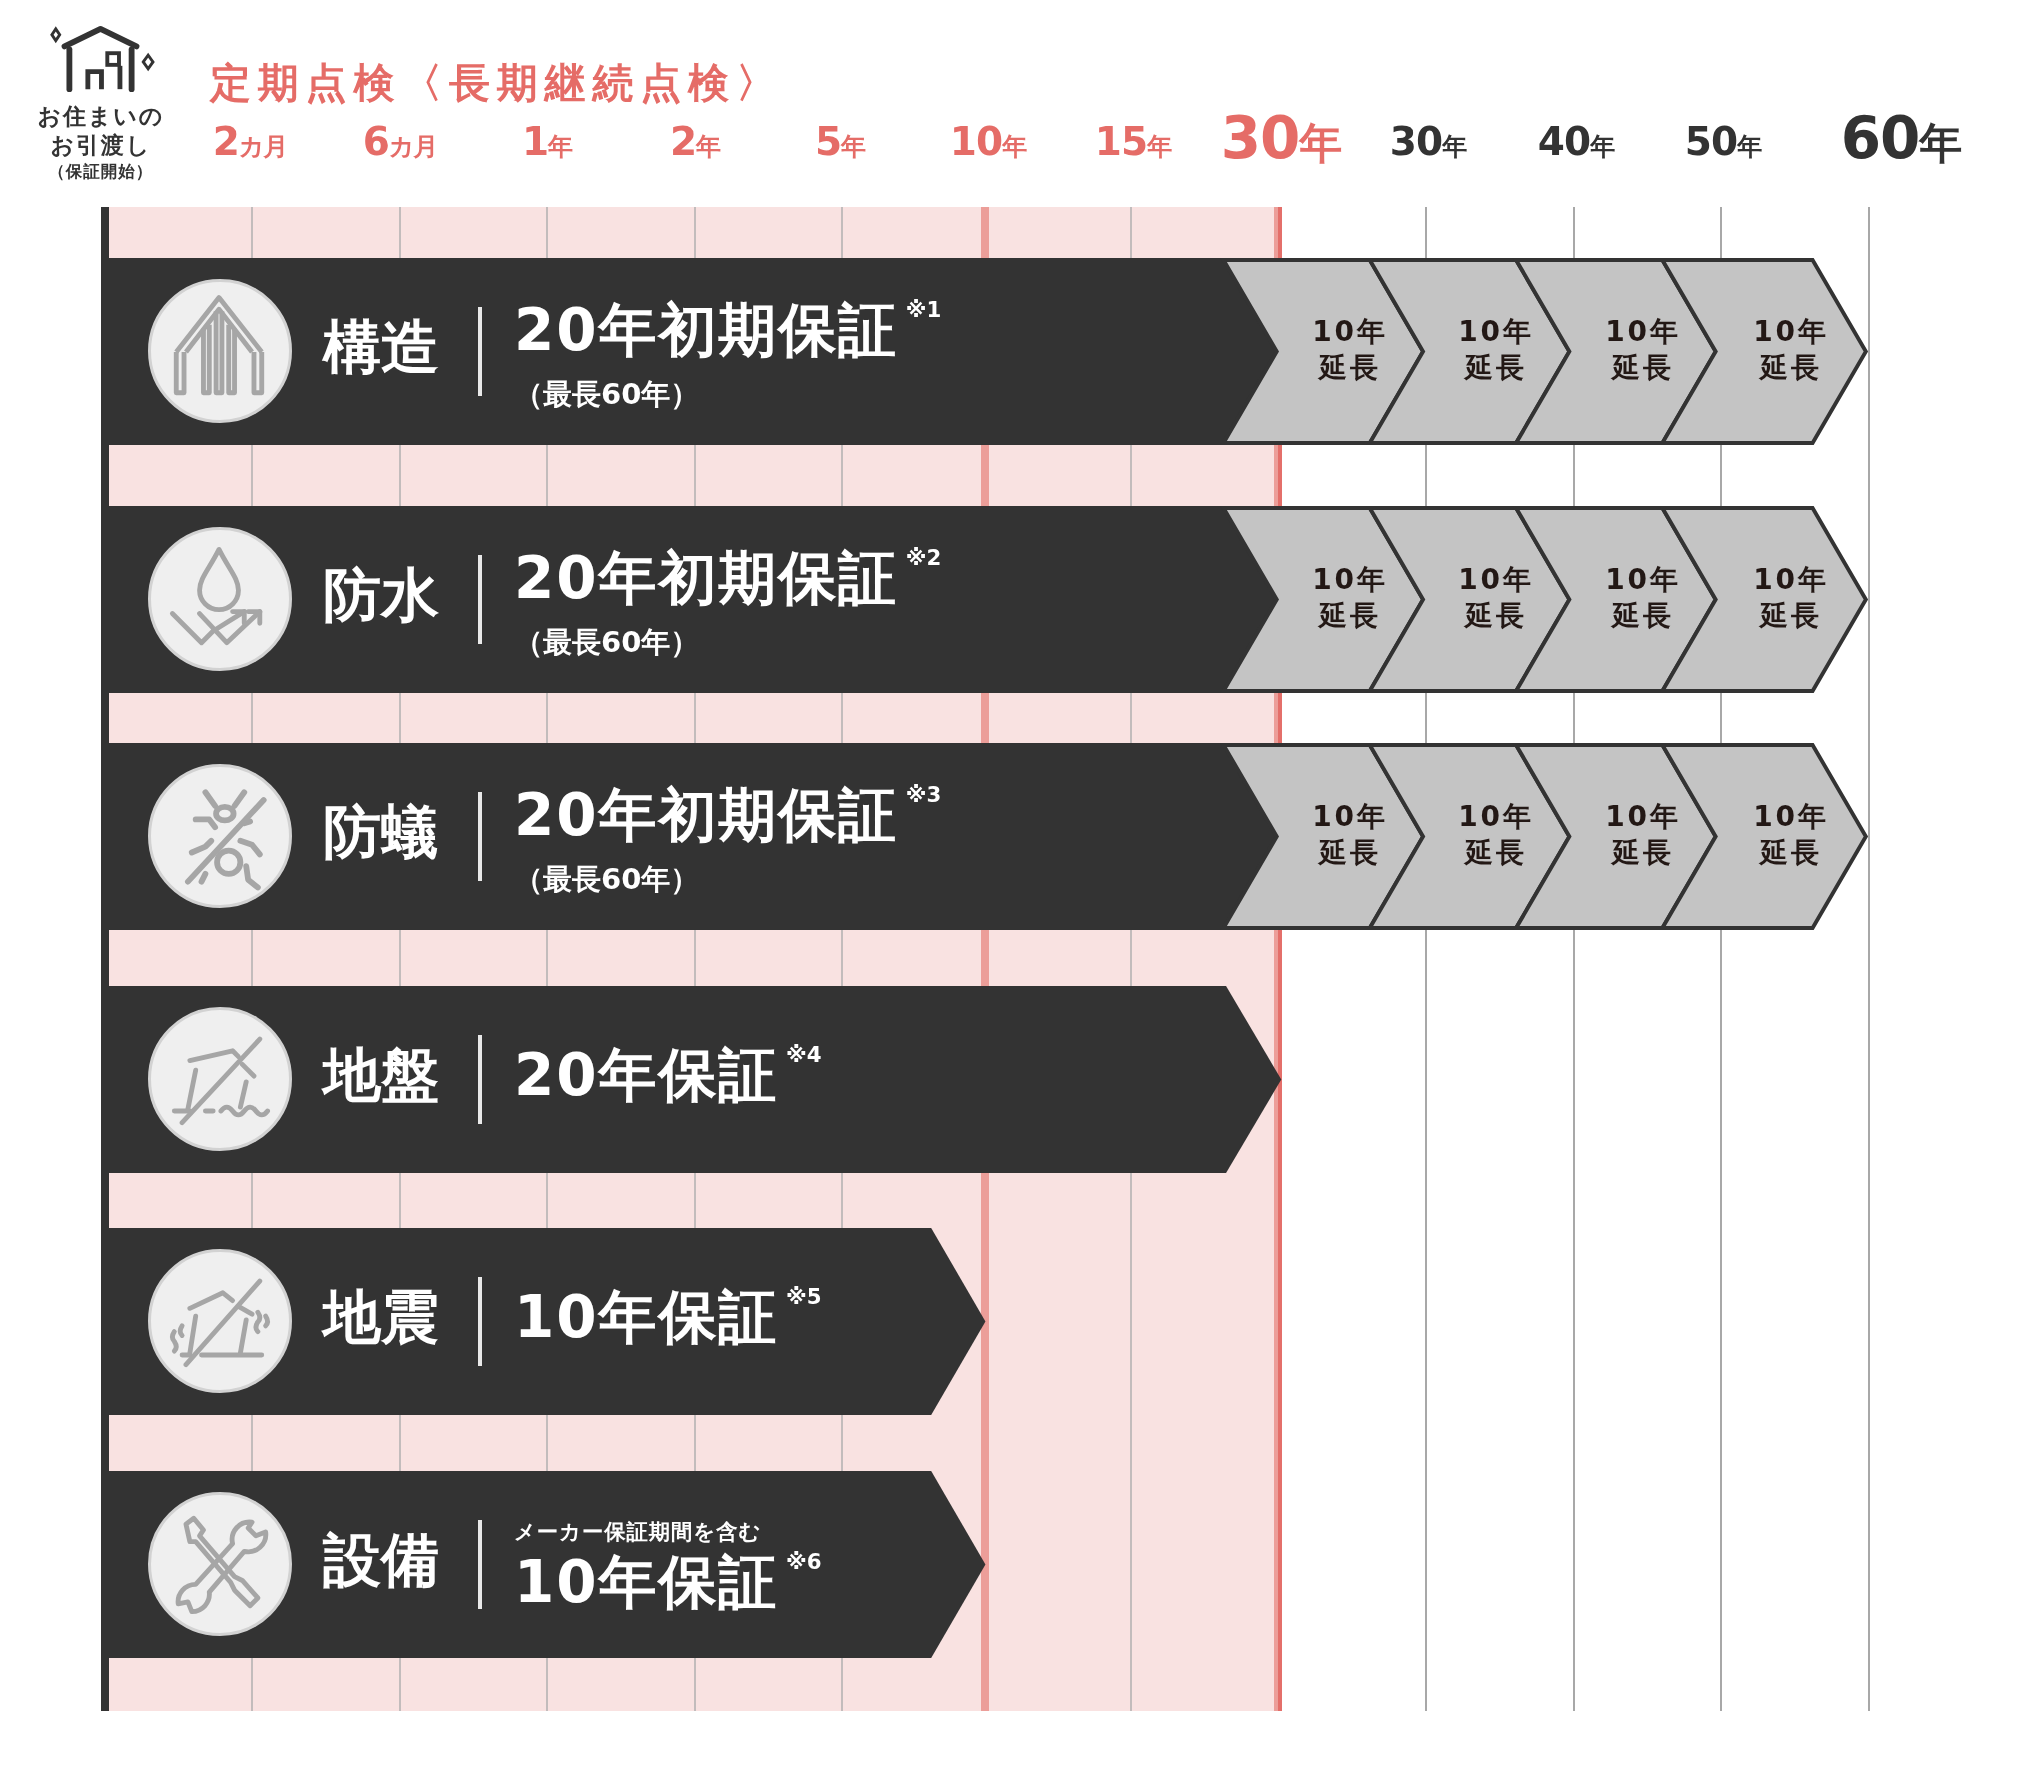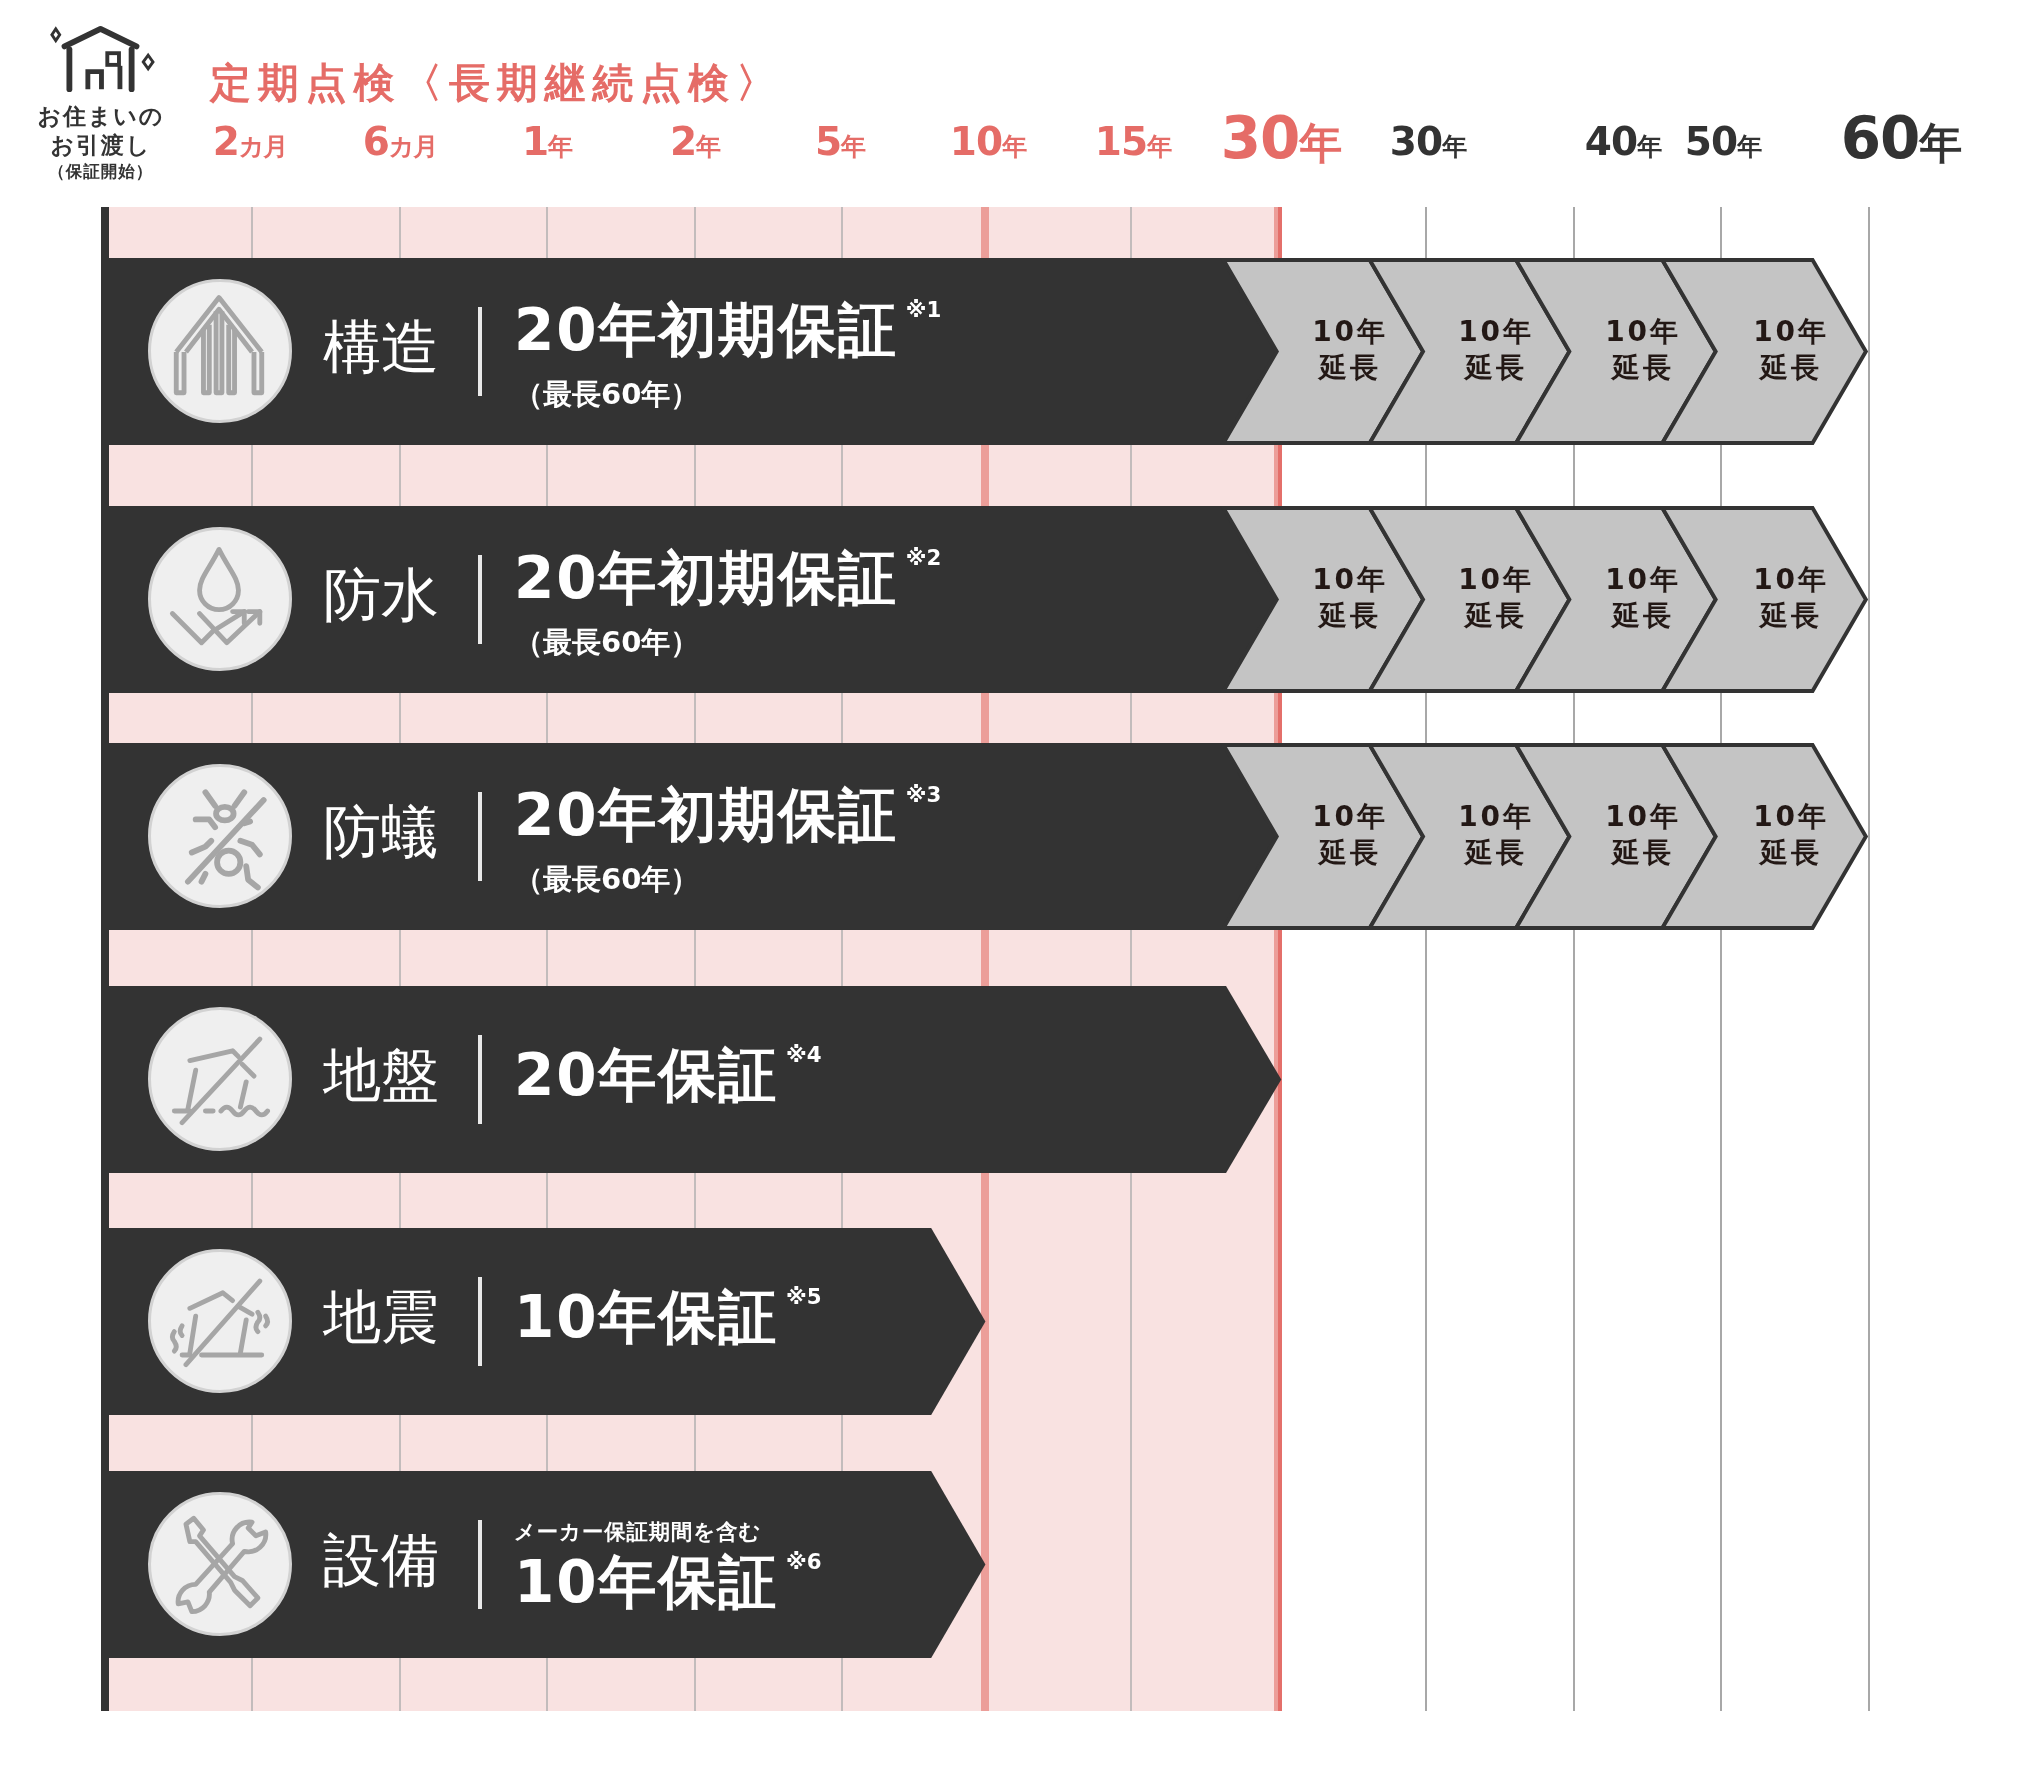--- a/index.html
+++ b/index.html
@@ -34,21 +34,21 @@
   .gl.out { background:#a8a8a8; }
   .gl.ten { width:7.8px; background:#ec9e99; }
   .gl.twenty { width:7.8px; background:linear-gradient(90deg,#ec9e99 0 50%,#e46f6a 50% 100%); }
 
   
   .bar { position:absolute; left:101px; height:187px; }
   .bar svg.shape { position:absolute; left:0; top:0; }
   .icon-circle { position:absolute; left:47px; top:21.3px; width:144px; height:144px; border-radius:50%;
                  background:#efefef; border:3.9px solid #d2d2d2; box-sizing:border-box; }
   .icon-circle svg { position:absolute; left:0; top:0; }
-  .cat { position:absolute; left:222px; top:60px; font-size:58px; font-weight:normal; color:#ffffff; line-height:1; white-space:nowrap; }
+  .cat { position:absolute; left:222px; top:60px; font-size:58px; font-weight:bold; color:#ffffff; line-height:1; white-space:nowrap; }
   .divider { position:absolute; left:377px; top:49px; width:3.9px; height:89px; background:#e9e9e9; }
   .main { position:absolute; left:413px; top:43px; font-size:58px; font-weight:bold; color:#ffffff; line-height:1; white-space:nowrap; letter-spacing:1.9px; }
   .main.center { top:60px; }
   .main.lower { top:82px; }
   .sup { font-size:21.3px; vertical-align:top; position:relative; top:-1.9px; margin-left:7.8px; letter-spacing:0; font-weight:bold; }
   .sub { position:absolute; left:413px; top:117px; font-size:29px; font-weight:bold; color:#ffffff; white-space:nowrap; }
   .pre { position:absolute; left:413px; top:46px; font-size:21.3px; font-weight:bold; color:#ffffff; white-space:nowrap; letter-spacing:1px; }
 
   .chev-label { position:absolute; width:116px; text-align:center; color:#231815; font-weight:bold; font-size:28px; line-height:36px; letter-spacing:2.9px; }
 </style>
@@ -76,21 +76,21 @@
 <div id="ticks">
     <div class="tick red" style="left: 250px;"><span class="num">2</span><span class="unit">カ月</span></div>
     <div class="tick red" style="left: 400px;"><span class="num">6</span><span class="unit">カ月</span></div>
     <div class="tick red" style="left: 547px;"><span class="num">1</span><span class="unit">年</span></div>
     <div class="tick red" style="left: 695px;"><span class="num">2</span><span class="unit">年</span></div>
     <div class="tick red" style="left: 840px;"><span class="num">5</span><span class="unit">年</span></div>
     <div class="tick red" style="left: 988px;"><span class="num">10</span><span class="unit">年</span></div>
     <div class="tick red" style="left: 1133px;"><span class="num">15</span><span class="unit">年</span></div>
     <div class="tick red big" style="left: 1281px;"><span class="num">30</span><span class="unit">年</span></div>
     <div class="tick dark" style="left: 1428px;"><span class="num">30</span><span class="unit">年</span></div>
-    <div class="tick dark" style="left: 1576px; margin-left: 47px;"><span class="num">40</span><span class="unit">年</span></div>
+    <div class="tick dark" style="left: 1576px;"><span class="num">40</span><span class="unit">年</span></div>
     <div class="tick dark" style="left: 1723px;"><span class="num">50</span><span class="unit">年</span></div>
     <div class="tick dark big" style="left: 1901px;"><span class="num">60</span><span class="unit">年</span></div>
   </div>
 
 <div id="pink" class="abs"></div>
 <div class="gl in" style="left:251px"></div>
 <div class="gl in" style="left:399px"></div>
 <div class="gl in" style="left:546px"></div>
 <div class="gl in" style="left:694px"></div>
 <div class="gl in" style="left:841px"></div>

